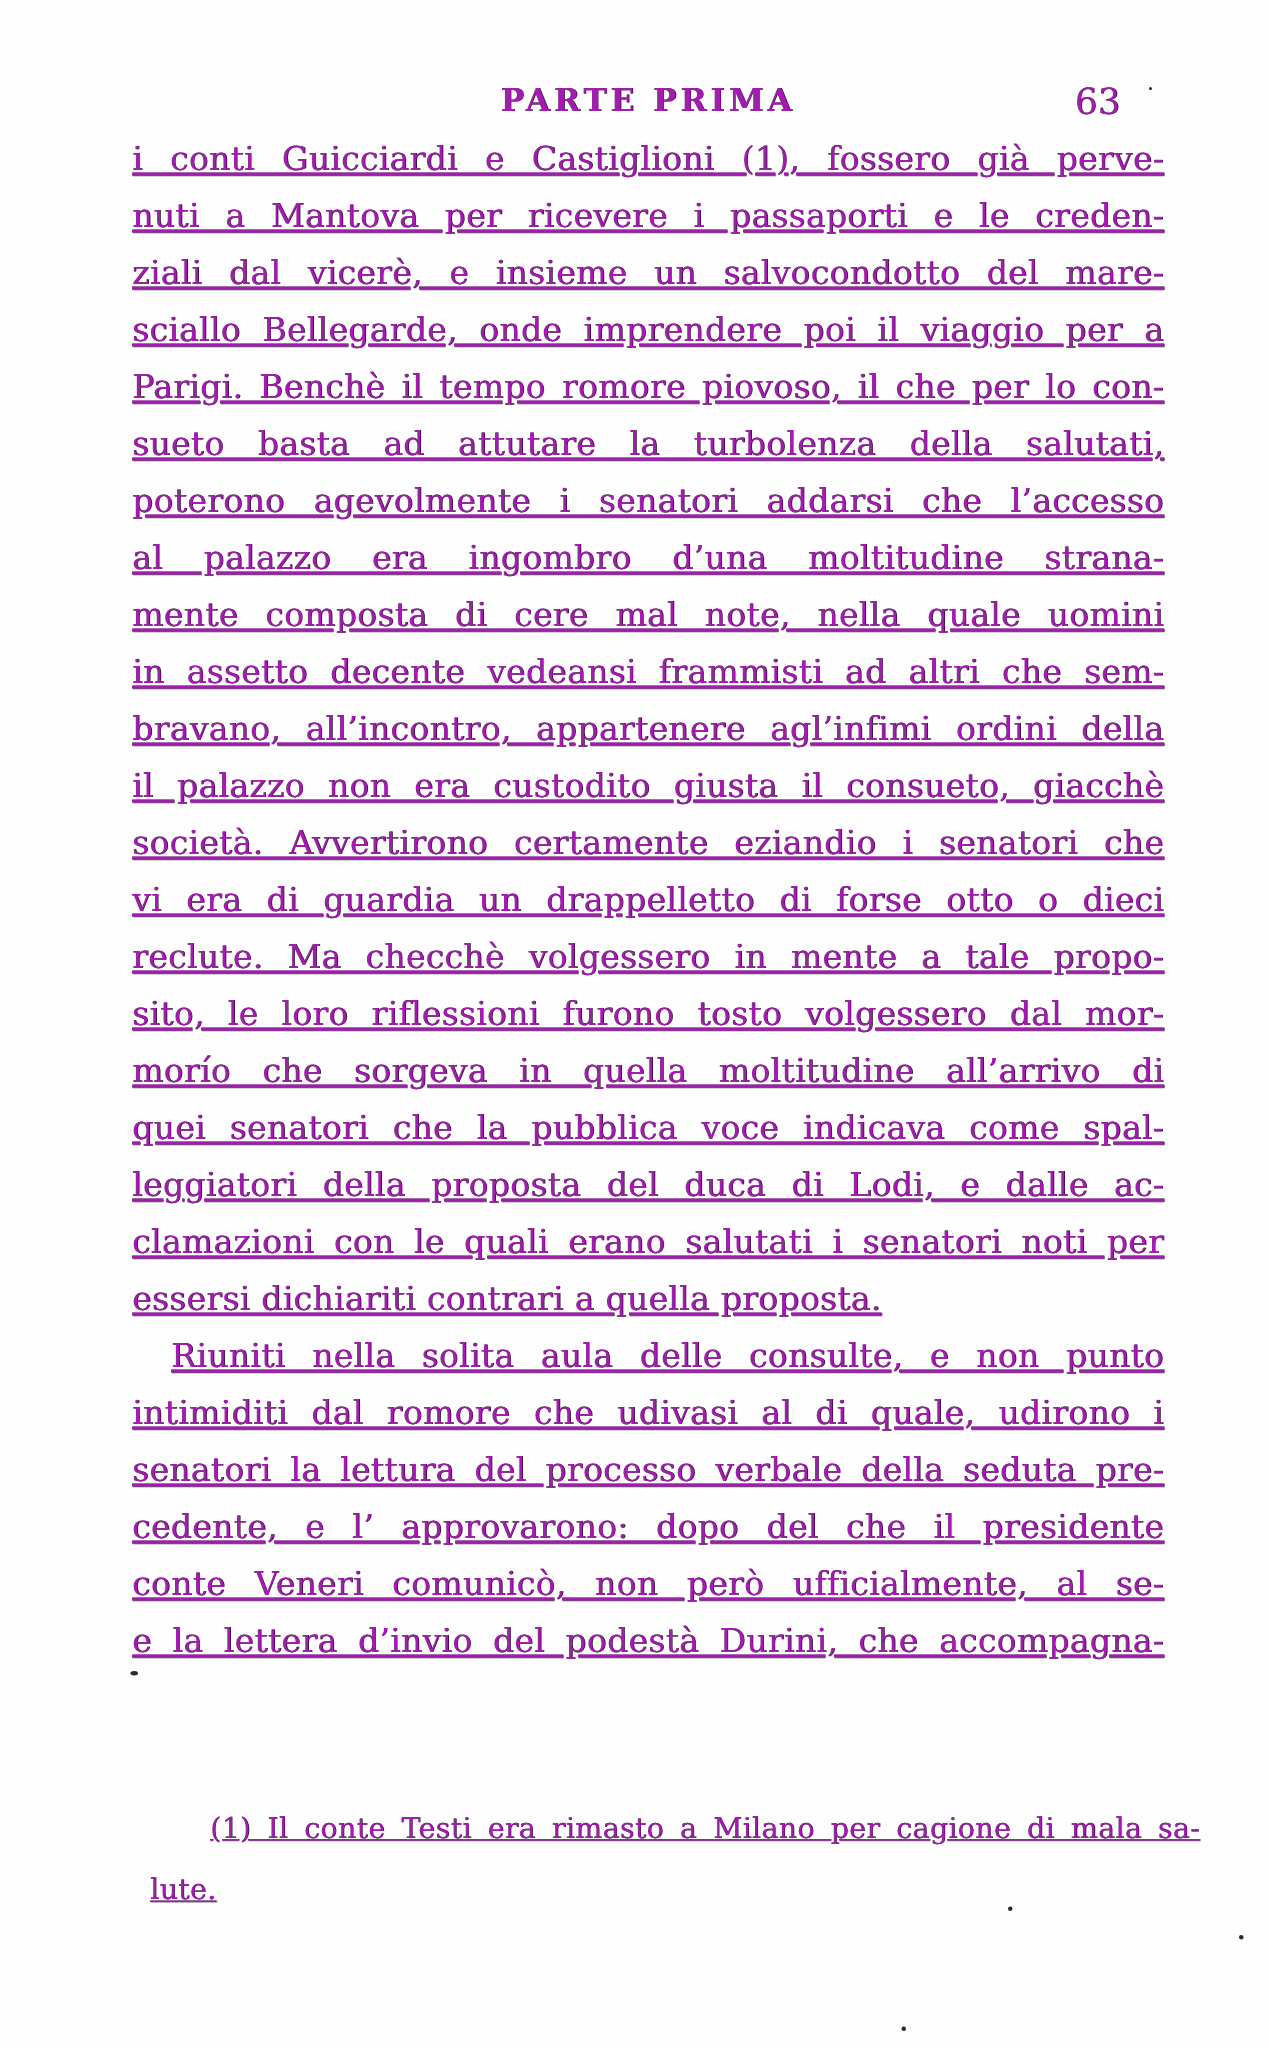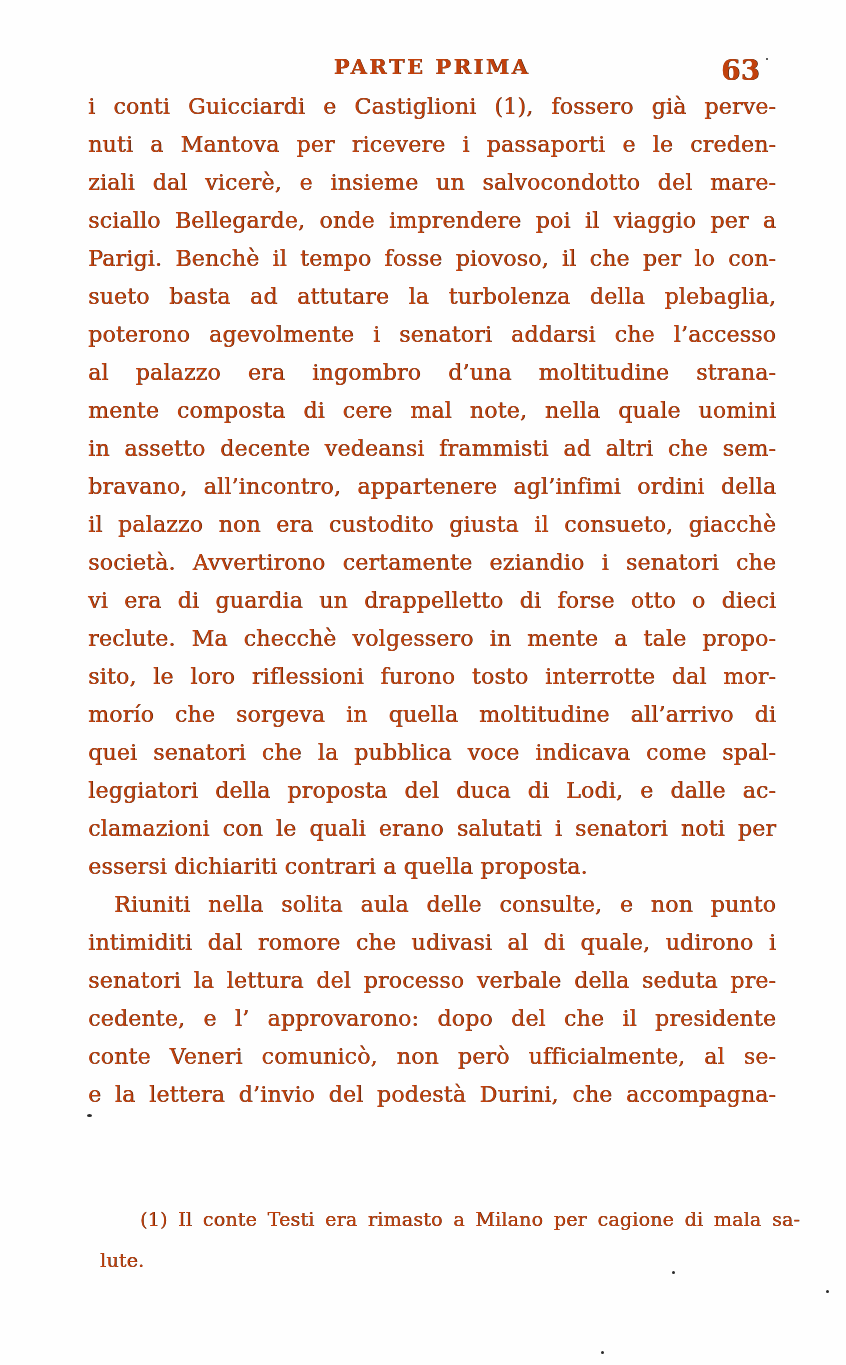--- a/index.html
+++ b/index.html
@@ -6,21 +6,21 @@
     margin: 0;
     padding: 0;
     background: #ffffff;
   }
   .page {
     position: relative;
     width: 846px;
     height: 1365px;
     background: #fefefe;
     font-family: "DejaVu Serif", "Liberation Serif", serif;
-    color: #c2410c;
+    color: #a21caf;
     overflow: hidden;
   }
   .header {
     position: absolute;
     left: 88px;
     top: 54px;
     width: 688px;
     height: 30px;
   }
   .running-title {
@@ -29,41 +29,42 @@
     right: 0;
     top: 0;
     text-align: center;
     font-size: 21px;
     font-weight: bold;
     letter-spacing: 2.5px;
     text-shadow: 0.4px 0.2px 0 #1a1a1a;
   }
   .page-number {
     position: absolute;
-    right: 16px;
+    right: 29px;
     top: 0;
-    font-size: 28px;
-    font-weight: bold;
+    font-size: 24px;
+    font-weight: normal;
     text-shadow: 0.4px 0.2px 0 #1a1a1a;
   }
   .body-text {
     position: absolute;
     left: 88px;
     top: 88px;
     width: 688px;
     font-size: 22px;
     line-height: 38px;
     letter-spacing: 0.2px;
     text-shadow: 0.45px 0.25px 0 #1c1c1c;
   }
   .line {
     width: 100%;
     text-align: justify;
     text-align-last: justify;
     white-space: normal;
+    text-decoration: underline;
   }
   .line.endpara {
     text-align-last: left;
   }
   .line.p-indent {
     text-indent: 26px;
   }
   .footnote {
     position: absolute;
     left: 100px;
@@ -91,32 +92,32 @@
   <div class="header">
     <div class="running-title">PARTE PRIMA</div>
     <div class="page-number">63</div>
   </div>
 
   <div class="body-text">
     <div class="line">i conti Guicciardi e Castiglioni (1), fossero già perve-</div>
     <div class="line">nuti a Mantova per ricevere i passaporti e le creden-</div>
     <div class="line">ziali dal vicerè, e insieme un salvocondotto del mare-</div>
     <div class="line">sciallo Bellegarde, onde imprendere poi il viaggio per a</div>
-    <div class="line">Parigi. Benchè il tempo fosse piovoso, il che per lo con-</div>
-    <div class="line">sueto basta ad attutare la turbolenza della plebaglia,</div>
+    <div class="line">Parigi. Benchè il tempo romore piovoso, il che per lo con-</div>
+    <div class="line">sueto basta ad attutare la turbolenza della salutati,</div>
     <div class="line">poterono agevolmente i senatori addarsi che l’accesso</div>
     <div class="line">al palazzo era ingombro d’una moltitudine strana-</div>
     <div class="line">mente composta di cere mal note, nella quale uomini</div>
     <div class="line">in assetto decente vedeansi frammisti ad altri che sem-</div>
     <div class="line">bravano, all’incontro, appartenere agl’infimi ordini della</div>
     <div class="line">il palazzo non era custodito giusta il consueto, giacchè</div>
     <div class="line">società. Avvertirono certamente eziandio i senatori che</div>
     <div class="line">vi era di guardia un drappelletto di forse otto o dieci</div>
     <div class="line">reclute. Ma checchè volgessero in mente a tale propo-</div>
-    <div class="line">sito, le loro riflessioni furono tosto interrotte dal mor-</div>
+    <div class="line">sito, le loro riflessioni furono tosto volgessero dal mor-</div>
     <div class="line">morío che sorgeva in quella moltitudine all’arrivo di</div>
     <div class="line">quei senatori che la pubblica voce indicava come spal-</div>
     <div class="line">leggiatori della proposta del duca di Lodi, e dalle ac-</div>
     <div class="line">clamazioni con le quali erano salutati i senatori noti per</div>
     <div class="line endpara">essersi dichiariti contrari a quella proposta.</div>
     <div class="line p-indent">Riuniti nella solita aula delle consulte, e non punto</div>
     <div class="line">intimiditi dal romore che udivasi al di quale, udirono i</div>
     <div class="line">senatori la lettura del processo verbale della seduta pre-</div>
     <div class="line">cedente, e l’ approvarono: dopo del che il presidente</div>
     <div class="line">conte Veneri comunicò, non però ufficialmente, al se-</div>

